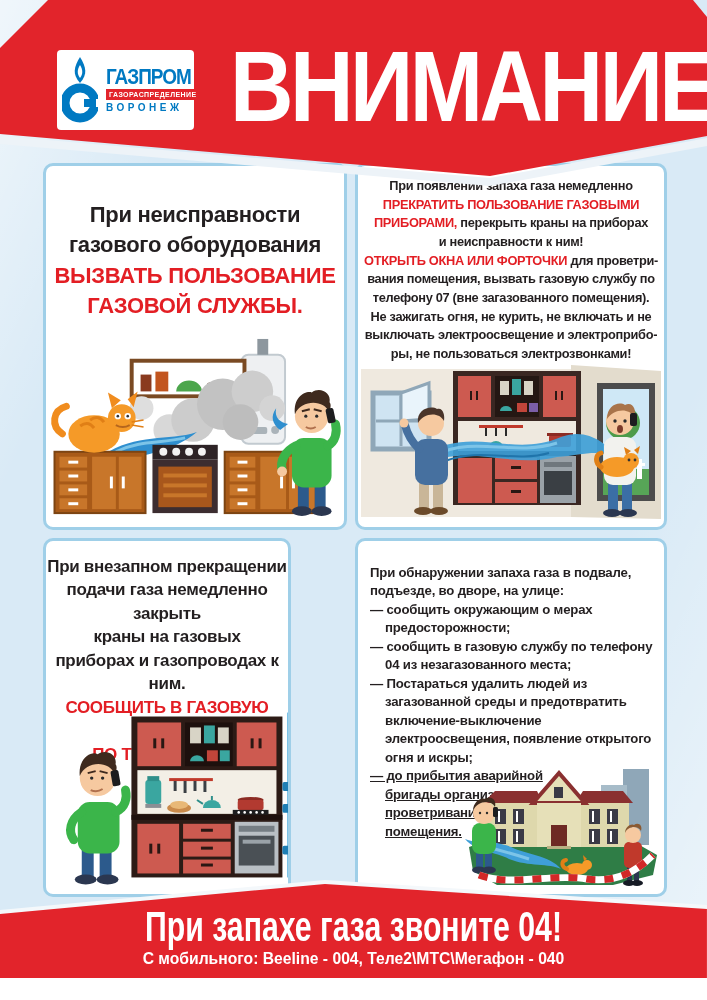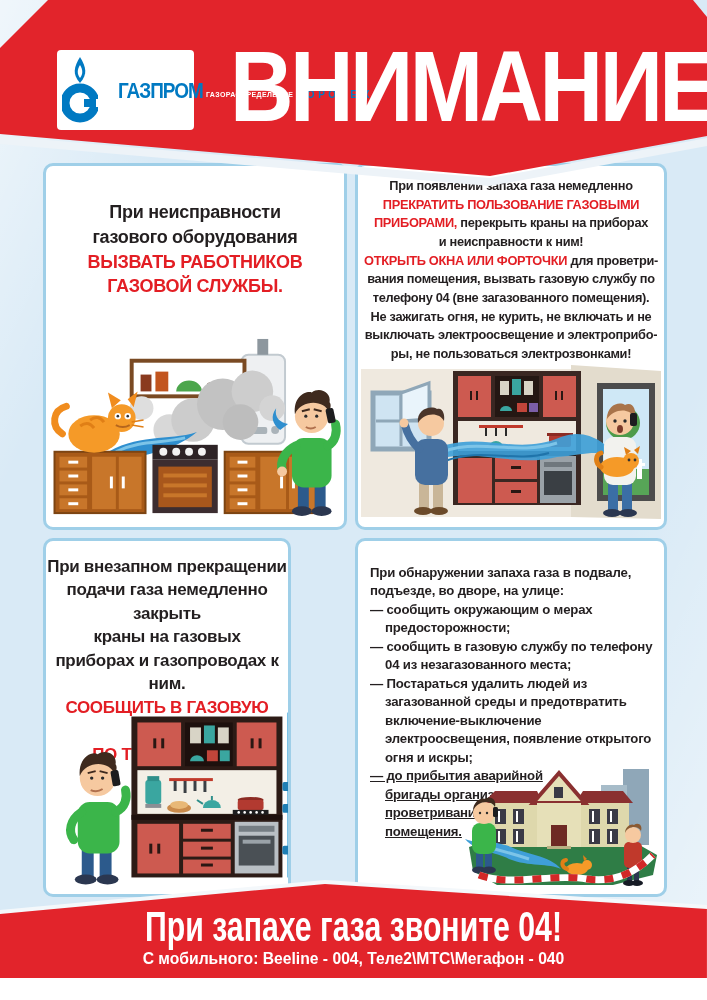--- a/index.html
+++ b/index.html
@@ -15,38 +15,38 @@
       #d9eaf6;
   }
   .top-band,.bottom-band{position:absolute;left:0;z-index:3;}
   .top-band{top:0;}
   .bottom-band{top:860px;}
   .logo-box{
     position:absolute;left:57px;top:50px;width:137px;height:80px;z-index:4;
     background:#fff;border-radius:4px;display:flex;align-items:center;padding:4px 5px;box-sizing:border-box;
   }
   .logo-mark{flex:0 0 36px;height:70px;}
-  .logo-text{display:flex;align-items:flex-end;margin-left:20px;}
+  .logo-text{display:flex;flex-direction:column;align-items:flex-start;margin-left:8px;}
   .logo-brand{color:#0079c2;font-weight:bold;font-size:19px;letter-spacing:-1px;line-height:1;transform:scaleY(1.15);transform-origin:left center;}
   .logo-sub{background:#e2242b;color:#fff;font-weight:bold;font-size:7px;letter-spacing:.4px;padding:2px 3px;margin-top:3px;line-height:1;}
   .logo-city{color:#0079c2;font-weight:bold;font-size:10px;letter-spacing:3.5px;margin-top:3px;line-height:1;}
   .main-title{
     position:absolute;left:200px;top:36px;width:500px;z-index:4;
     text-align:center;color:#ffffff;font-weight:bold;font-size:100px;line-height:1;
     letter-spacing:-4px;transform:scaleX(0.88);transform-origin:50% 0;white-space:nowrap;
   }
   .panel{
     position:absolute;background:#fff;border:3px solid #9fcfe8;border-radius:10px;
     z-index:1;overflow:hidden;box-sizing:border-box;
   }
   .panel-1{left:43px;top:163px;width:304px;height:367px;}
   .panel-2{left:355px;top:163px;width:312px;height:367px;}
   .panel-3{left:43px;top:538px;width:248px;height:359px;}
   .panel-4{left:355px;top:538px;width:312px;height:359px;}
-  .big-text{margin-top:34px;text-align:center;font-weight:bold;font-size:18px;line-height:1.38;color:#231f20;letter-spacing:-0.3px;}
+  .big-text{margin-top:34px;text-align:center;font-weight:bold;font-size:22px;line-height:1.38;color:#231f20;letter-spacing:-0.3px;}
   .panel-3 .big-text{margin-top:14px;font-size:17px;}
   .red{color:#e31e24;}
   .small-text{margin-top:11px;text-align:center;font-weight:bold;font-size:12.8px;line-height:1.46;color:#231f20;letter-spacing:-0.3px;white-space:nowrap;}
   .left-text{padding:23px 8px 0 12px;text-align:left;font-weight:bold;font-size:13.2px;line-height:1.4;color:#231f20;letter-spacing:-0.2px;}
   .bullet{padding-left:15px;text-indent:-15px;}
   .bullet.narrow{max-width:168px;text-decoration:underline;}
   .illus{position:absolute;}
   .illus1{left:0;bottom:4px;width:298px;height:188px;}
   .illus2{left:3px;bottom:2px;width:300px;height:162px;}
   .illus3{left:0;bottom:4px;width:298px;height:192px;}
@@ -87,21 +87,21 @@
       <div class="logo-city">ВОРОНЕЖ</div>
     </div>
   </div>
 
   <div class="main-title">ВНИМАНИЕ!</div>
 
   <section class="panel panel-1">
     <div class="big-text">
       <div>При неисправности</div>
       <div>газового оборудования</div>
-      <div class="red">ВЫЗВАТЬ РАБОТНИКОВ</div>
+      <div class="red">ВЫЗВАТЬ ПОЛЬЗОВАНИЕ</div>
       <div class="red">ГАЗОВОЙ СЛУЖБЫ.</div>
     </div>
     <svg class="illus illus1" viewBox="0 0 300 190">
       <g>
         <rect x="197" y="20" width="44" height="90" rx="7" fill="#eef0f2" stroke="#c2cad0" stroke-width="2"></rect>
         <rect x="213" y="4" width="11" height="16" fill="#8d979e"></rect>
         <rect x="203" y="93" width="20" height="7" rx="2" fill="#aab3b9"></rect>
         <circle cx="231" cy="96" r="4" fill="#aab3b9"></circle>
       </g>
       <g>
@@ -200,21 +200,21 @@
   </section>
 
   <section class="panel panel-2">
     <div class="small-text">
       <div>При появлении запаха газа немедленно</div>
       <div class="red">ПРЕКРАТИТЬ ПОЛЬЗОВАНИЕ ГАЗОВЫМИ</div>
       <div><span class="red">ПРИБОРАМИ,</span><span> перекрыть краны на приборах</span></div>
       <div>и неисправности к ним!</div>
       <div><span class="red">ОТКРЫТЬ ОКНА ИЛИ ФОРТОЧКИ</span><span> для проветри-</span></div>
       <div>вания помещения, вызвать газовую службу по</div>
-      <div>телефону 04 (вне загазованного помещения).</div>
+      <div>телефону 07 (вне загазованного помещения).</div>
       <div>Не зажигать огня, не курить, не включать и не</div>
       <div>выключать электроосвещение и электроприбо-</div>
       <div>ры, не пользоваться электрозвонками!</div>
     </div>
     <svg class="illus illus2" viewBox="0 0 300 162">
       <rect x="0" y="6" width="210" height="148" fill="#efe9df"></rect>
       <polygon points="210,2 300,8 300,156 210,154" fill="#e3dccd"></polygon>
       <g>
         <rect x="12" y="30" width="56" height="56" fill="#cfe4f2" stroke="#8fa7b8" stroke-width="5"></rect>
         <line x1="40" y1="33" x2="40" y2="83" stroke="#8fa7b8" stroke-width="3"></line>

